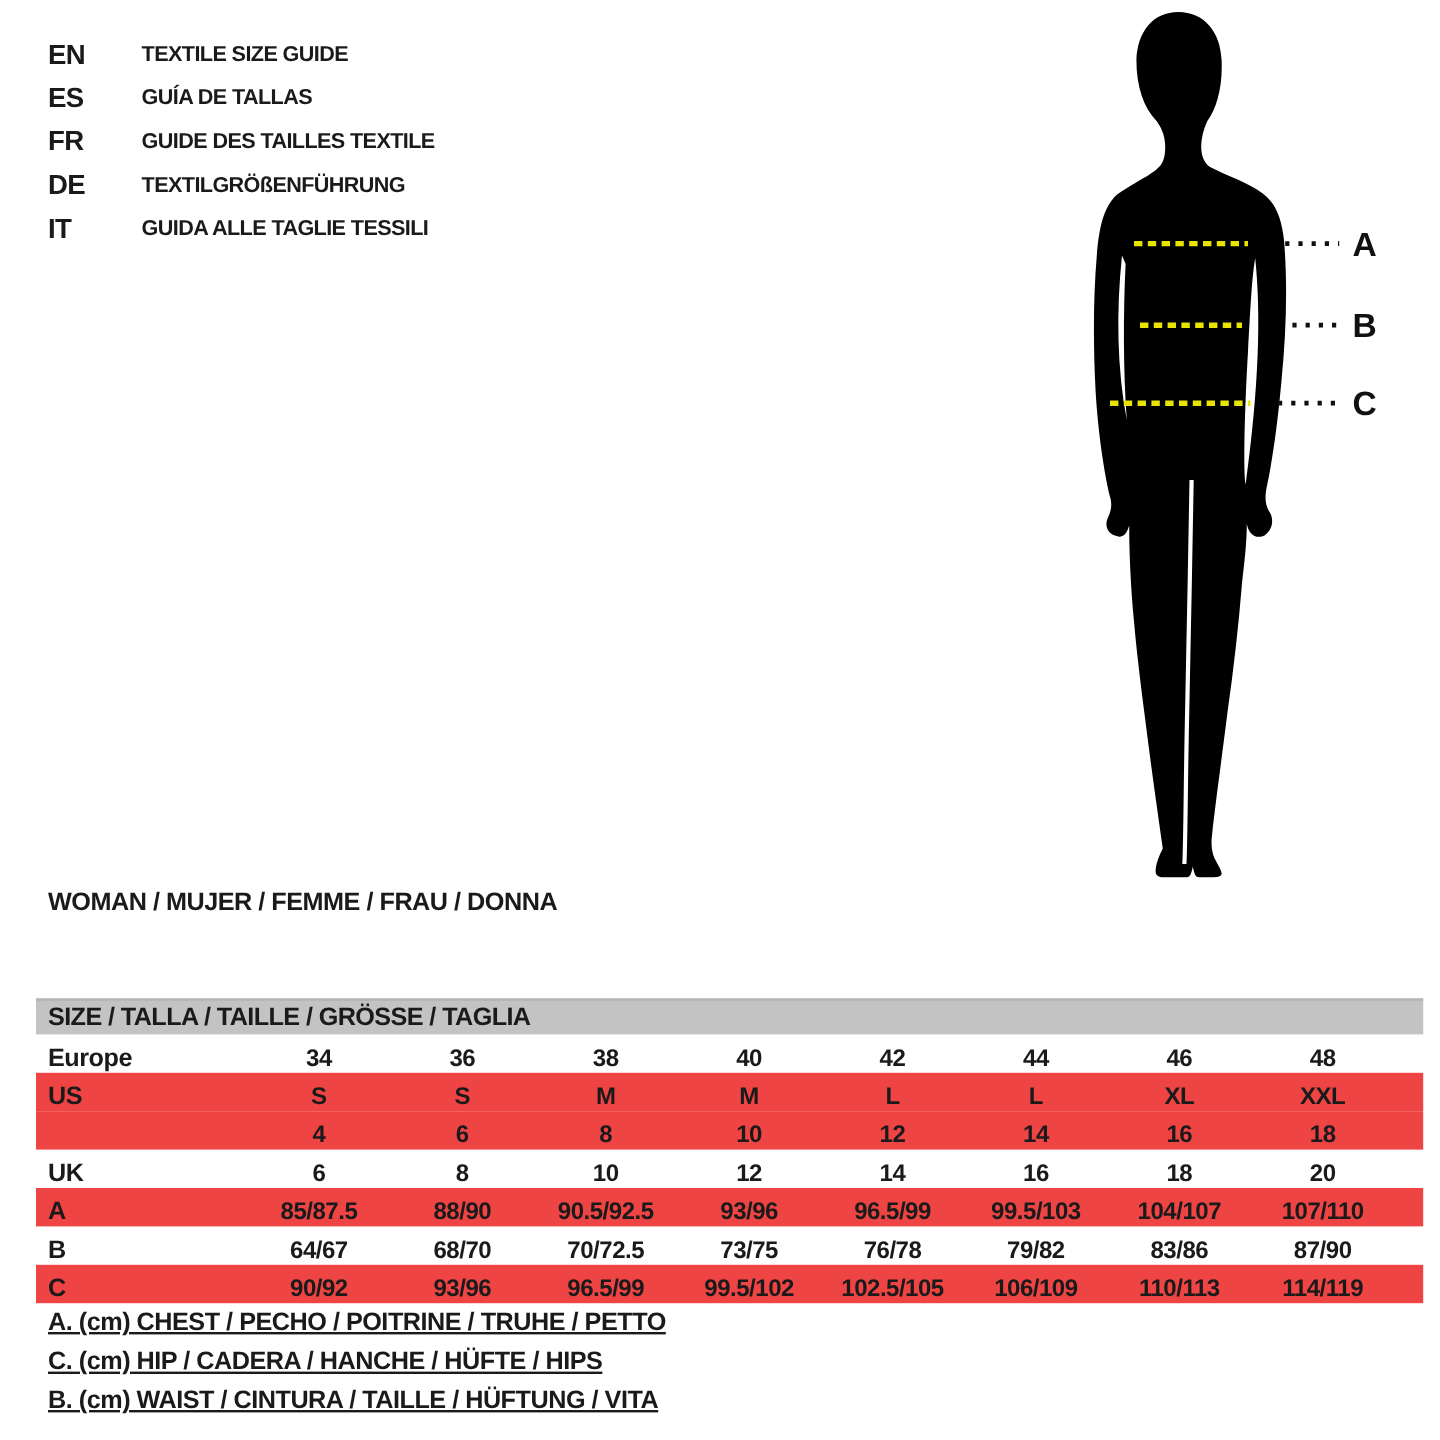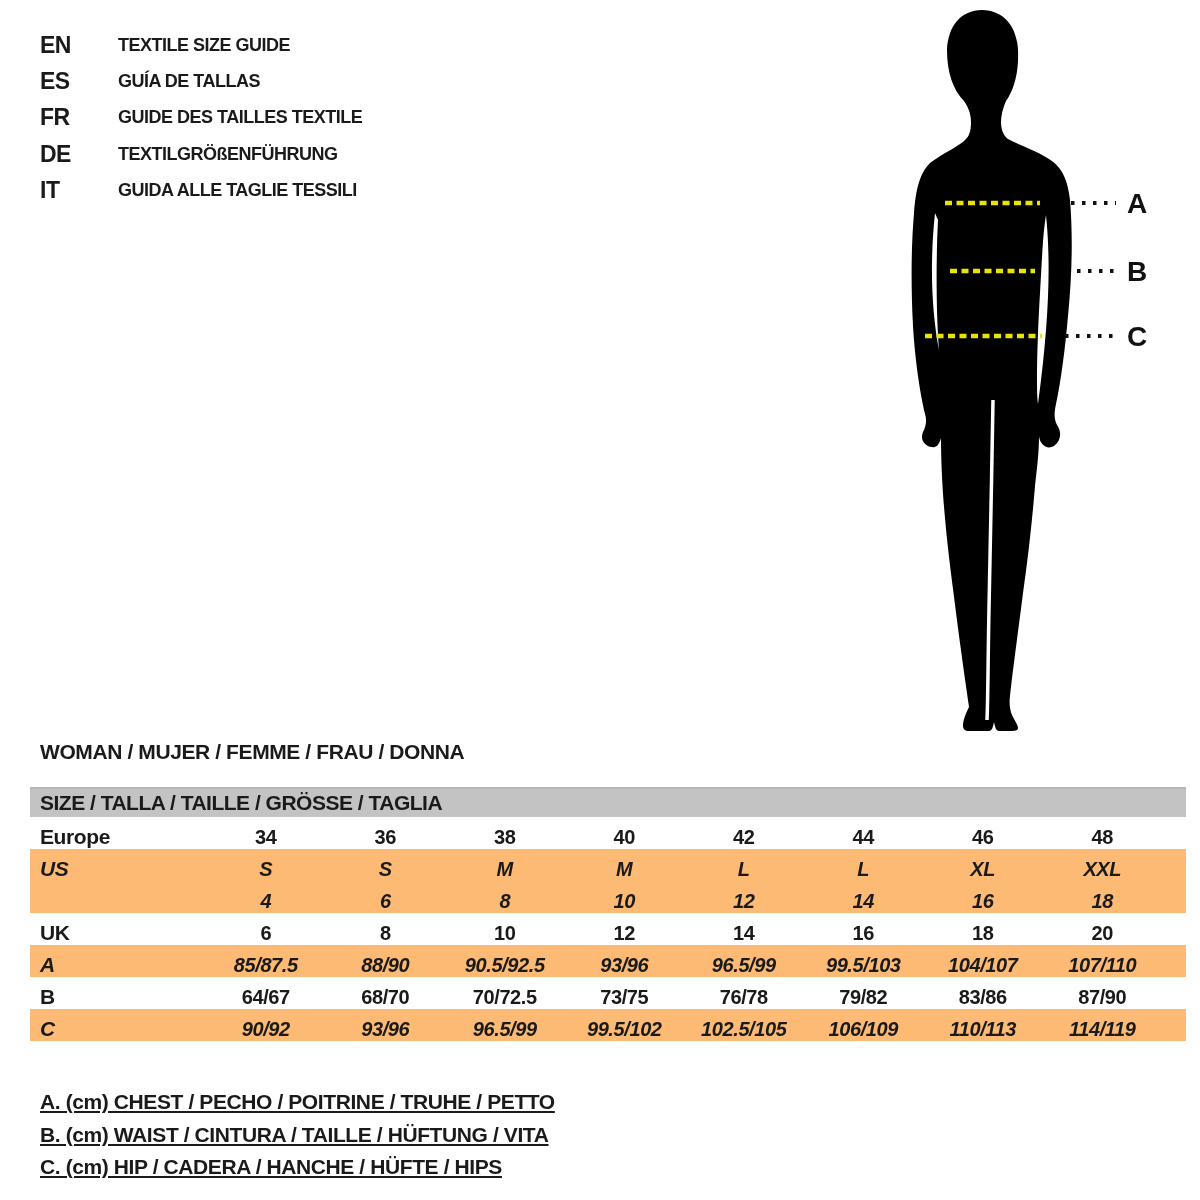--- a/index.html
+++ b/index.html
@@ -15,23 +15,24 @@
   
   .figure-svg{position:absolute;left:905px;top:8px;}
   
   .section-label{position:absolute;left:40px;top:740px;font-size:21px;font-weight:bold;letter-spacing:-0.4px;}
   
   .size-table{position:absolute;left:30px;top:787px;width:1156px;}
   .tbl-header{
     height:30px;background:#c3c3c3;display:flex;align-items:center;
     padding-left:10px;box-sizing:border-box;font-size:21px;font-weight:bold;letter-spacing:-0.5px;
     border-top:2px solid #b5b5b5;
+    margin-top:45px;
   }
   .tbl-row{display:flex;height:32px;align-items:flex-end;box-sizing:border-box;padding-right:40px;gap:32px;}
-  .tbl-row.shaded{background:#fdba74;font-style:italic;}
+  .tbl-row.shaded{background:#ef4444;}
   .tbl-row .rlabel{width:160px;box-sizing:border-box;padding-left:10px;font-size:21px;font-weight:bold;letter-spacing:-0.4px;}
   .tbl-row .cell{flex:1;text-align:center;font-size:20px;font-weight:bold;letter-spacing:-0.4px;}
   
   .legend{position:absolute;left:40px;top:1086px;}
   .legend-line{height:32.5px;display:flex;align-items:center;font-size:21px;font-weight:bold;letter-spacing:-0.4px;white-space:nowrap;text-decoration:underline;}
 </style>
 </head>
 <body>
 
 <div class="page">
@@ -203,17 +204,17 @@
       <div class="cell">99.5/102</div>
       <div class="cell">102.5/105</div>
       <div class="cell">106/109</div>
       <div class="cell">110/113</div>
       <div class="cell">114/119</div>
     </div>
   </div>
 
   <div class="legend">
     <div class="legend-line">A. (cm) CHEST / PECHO / POITRINE / TRUHE / PETTO</div>
+    <div class="legend-line">C. (cm) HIP / CADERA / HANCHE / HÜFTE / HIPS</div>
     <div class="legend-line">B. (cm) WAIST / CINTURA / TAILLE / HÜFTUNG / VITA</div>
-    <div class="legend-line">C. (cm) HIP / CADERA / HANCHE / HÜFTE / HIPS</div>
   </div>
 
 </div>
 
 </body></html>

